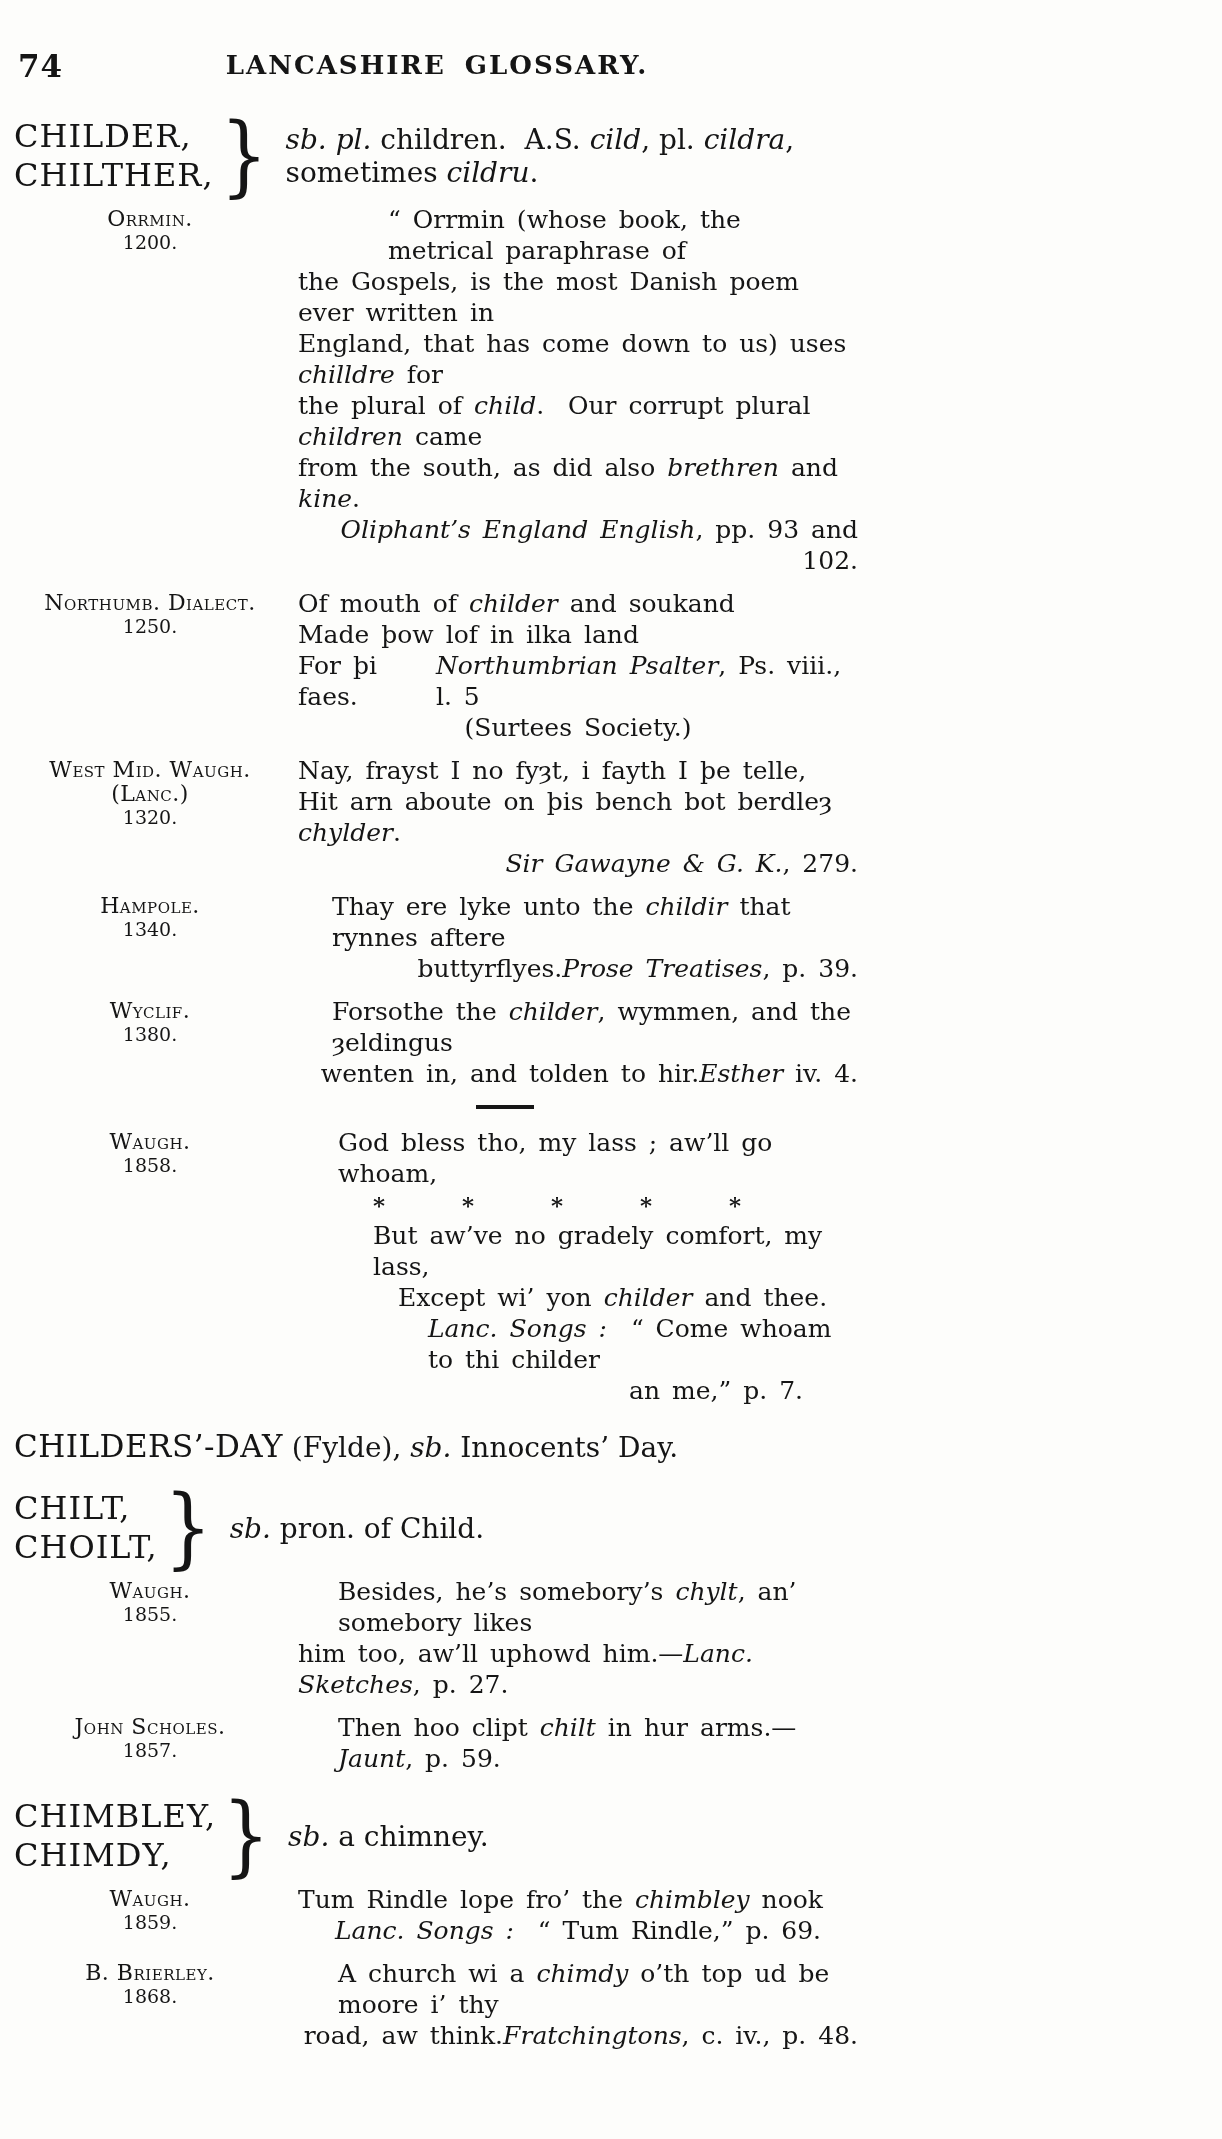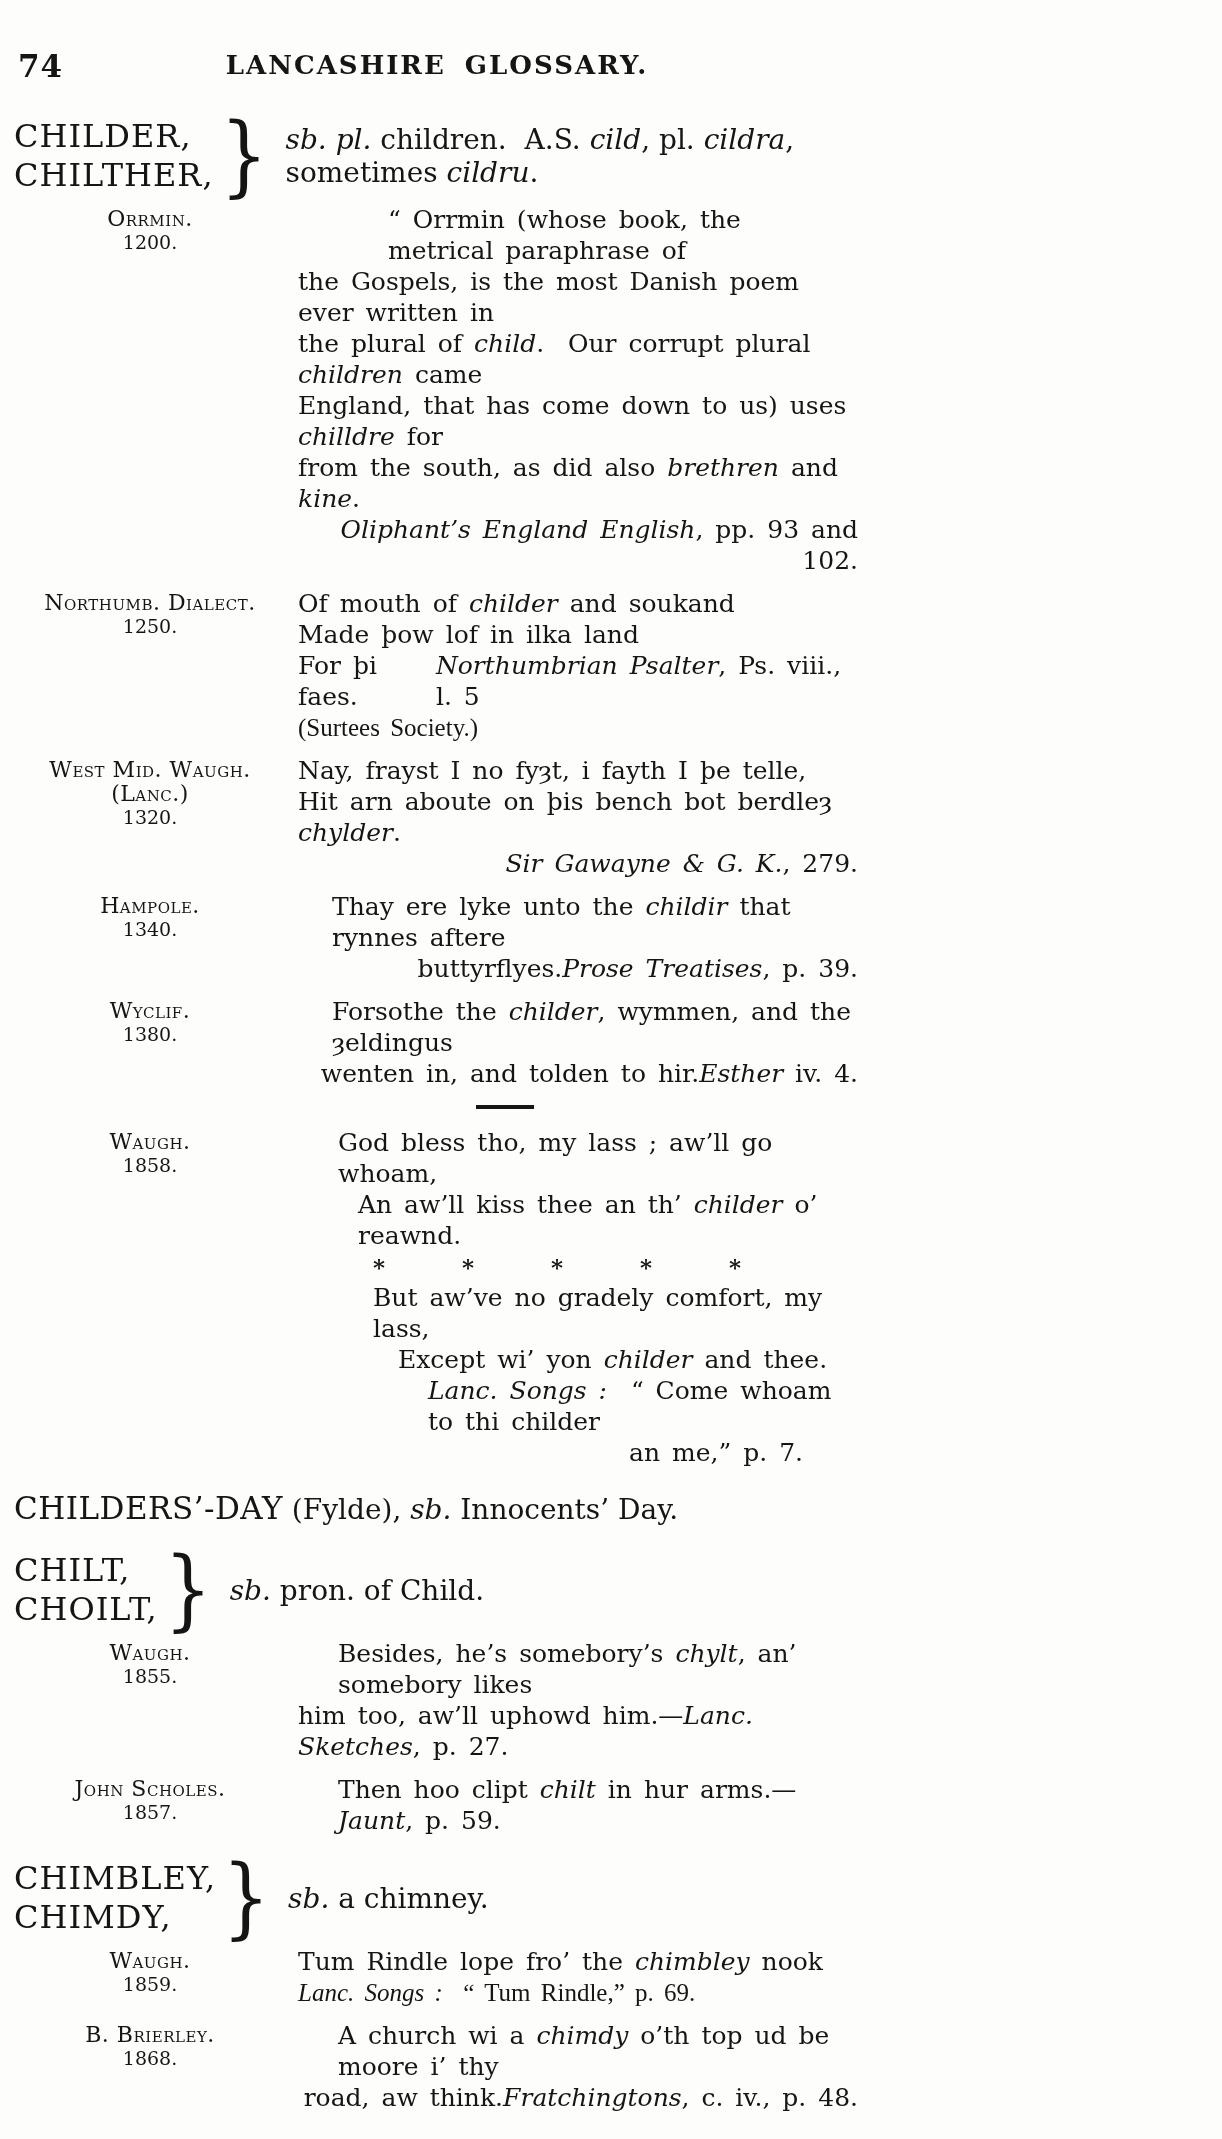--- a/index.html
+++ b/index.html
@@ -29,21 +29,21 @@
 
   .cit{display:flex;margin-bottom:12px;}
   .cit-label{width:272px;text-align:center;padding-top:3px;flex:none;}
   .src{font-variant:small-caps;font-size:22px;letter-spacing:.5px;line-height:24px;}
   .date{font-size:19px;line-height:22px;}
   .cit-quote{width:560px;margin-left:12px;flex:none;}
 
   .ql{font-size:25px;line-height:31px;word-spacing:4px;white-space:pre-wrap;}
   .split{display:flex;justify-content:flex-end;}
   .right{text-align:right;}
-  .center{font-family:Liberation Serif, serif;}
+  .center{text-align:center;}
   .r55{padding-right:55px;}
   .i34{padding-left:34px;}
   .i40{padding-left:40px;}
   .i60{padding-left:60px;}
   .i75{padding-left:75px;}
   .i90{padding-left:90px;}
   .i100{padding-left:100px;}
   .i130{padding-left:130px;}
   .stars{font-weight:bold;font-size:23px;letter-spacing:2px;}
 
@@ -71,22 +71,22 @@
       </div>
 
       <div class="cit">
         <div class="cit-label">
           <div class="src">Orrmin.</div>
           <div class="date">1200.</div>
         </div>
         <div class="cit-quote">
           <div class="ql i90"><span>“ Orrmin (whose book, the metrical paraphrase of</span></div>
           <div class="ql"><span>the Gospels, is the most Danish poem ever written in</span></div>
+          <div class="ql"><span>England, that has come down to us) uses </span><span class="it">chilldre</span><span> for</span></div>
           <div class="ql"><span>the plural of </span><span class="it">child</span><span>.  Our corrupt plural </span><span class="it">children</span><span> came</span></div>
-          <div class="ql"><span>England, that has come down to us) uses </span><span class="it">chilldre</span><span> for</span></div>
           <div class="ql"><span>from the south, as did also </span><span class="it">brethren</span><span> and </span><span class="it">kine</span><span>.</span></div>
           <div class="ql right"><span class="it">Oliphant’s England English</span><span>, pp. 93 and 102.</span></div>
         </div>
       </div>
 
       <div class="cit">
         <div class="cit-label">
           <div class="src">Northumb. Dialect.</div>
           <div class="date">1250.</div>
         </div>
@@ -143,21 +143,20 @@
 
       <div class="short-rule"></div>
 
       <div class="cit">
         <div class="cit-label">
           <div class="src">Waugh.</div>
           <div class="date">1858.</div>
         </div>
         <div class="cit-quote">
           <div class="ql i40"><span>God bless tho, my lass ; aw’ll go whoam,</span></div>
-          <div class="ql i60"><span>An aw’ll kiss thee an th’ </span><span class="it">childer</span><span> o’ reawnd.</span></div>
           <div class="ql i75 stars"><span>*   *   *   *   *</span></div>
           <div class="ql i75"><span>But aw’ve no gradely comfort, my lass,</span></div>
           <div class="ql i100"><span>Except wi’ yon </span><span class="it">childer</span><span> and thee.</span></div>
           <div class="ql i130"><span class="it">Lanc. Songs :</span><span>  “ Come whoam to thi childer</span></div>
           <div class="ql right r55"><span>an me,” p. 7.</span></div>
         </div>
       </div>
     </section>
 
     <section class="entry">

